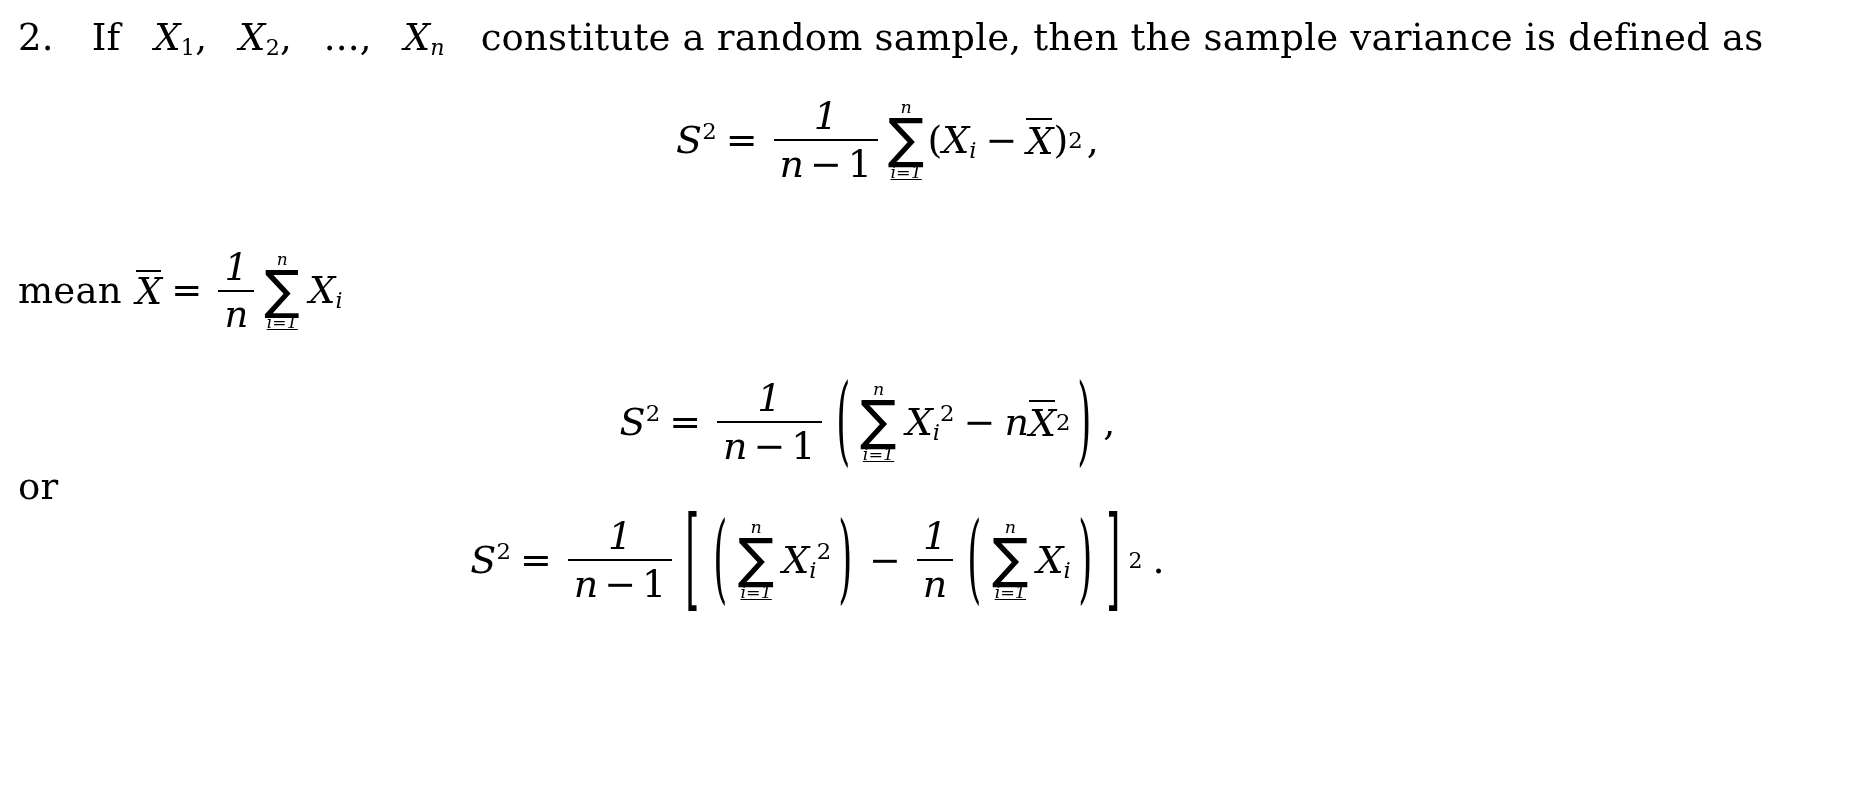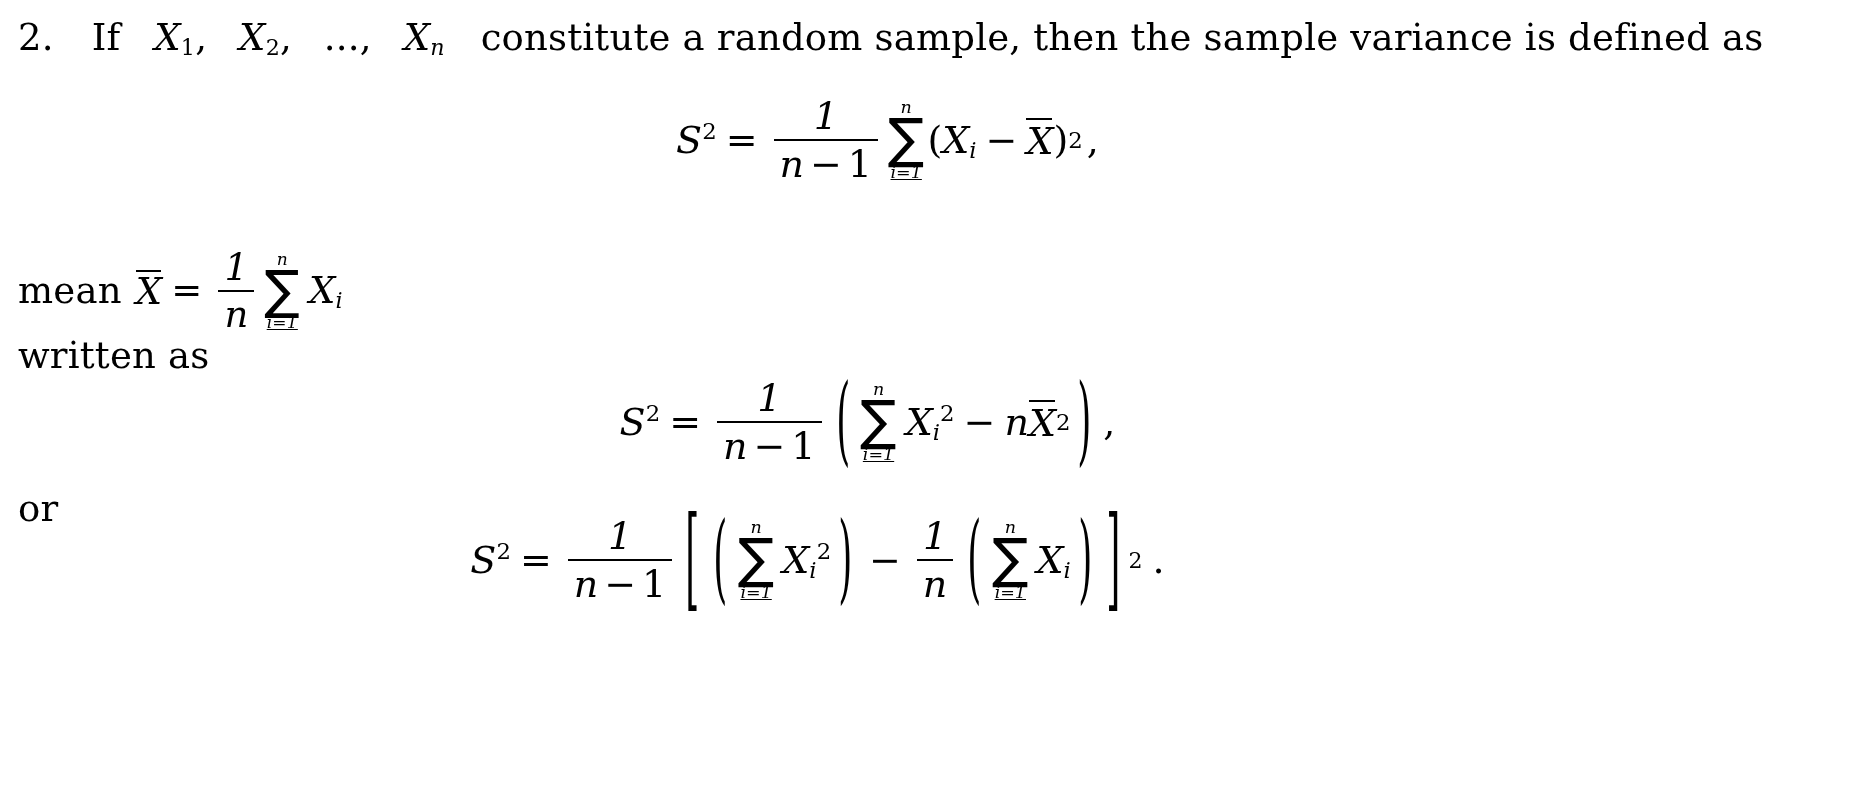--- a/index.html
+++ b/index.html
@@ -147,21 +147,21 @@
   .op.tight { margin: 0 6px; }
   .comma { font-style: normal; margin-left: 4px; }
   .period { font-style: normal; margin-left: 10px; }
 
   
   #line-problem      { position: absolute; left: 18px;  top: 17px;  }
   #eq-definition     { position: absolute; left: 0;     top: 96px;  width: 1855px; text-align: center; }
   #line-where        { position: absolute; left: 18px;  top: 248px; }
   #line-written-as   { position: absolute; left: 18px;  top: 335px; }
   #eq-expanded       { position: absolute; left: 0;     top: 378px; width: 1855px; text-align: center; }
-  #line-or           { position: absolute; left: 18px;  top: 488px; }
+  #line-or           { position: absolute; left: 18px;  top: 466px; }
   #eq-bracket        { position: absolute; left: 0;     top: 516px; width: 1855px; text-align: center; }
 
   .display {
     font-size: 38px;
     white-space: nowrap;
   }
   .display .inner { display: inline-flex; align-items: center; }
 
   
   .shift-left-1 { position: relative; left: -40px; }
@@ -234,21 +234,20 @@
         <span class="glyph">∑</span>
         <span class="lim lower">i=1</span>
       </span>
 
       <span style="display:inline-block;width:6px"></span>
       <span class="mathvar"><span>X</span><sub class="sub">i</sub></span>
       <span style="display:inline-block;width:14px"></span>
     </span>
   </div>
 
-  <div id="line-written-as" class="prose">written as</div>
 
   <div id="eq-expanded" class="display">
     <span class="inner shift-left-2">
       <span class="mathvar"><span>S</span><sup class="sup num">2</sup></span>
       <span class="op">=</span>
 
       <span class="frac">
         <span class="num upright">1</span>
         <span class="bar"></span>
         <span class="den"><span>n</span><span class="op tight">−</span><span class="upright">1</span></span>

